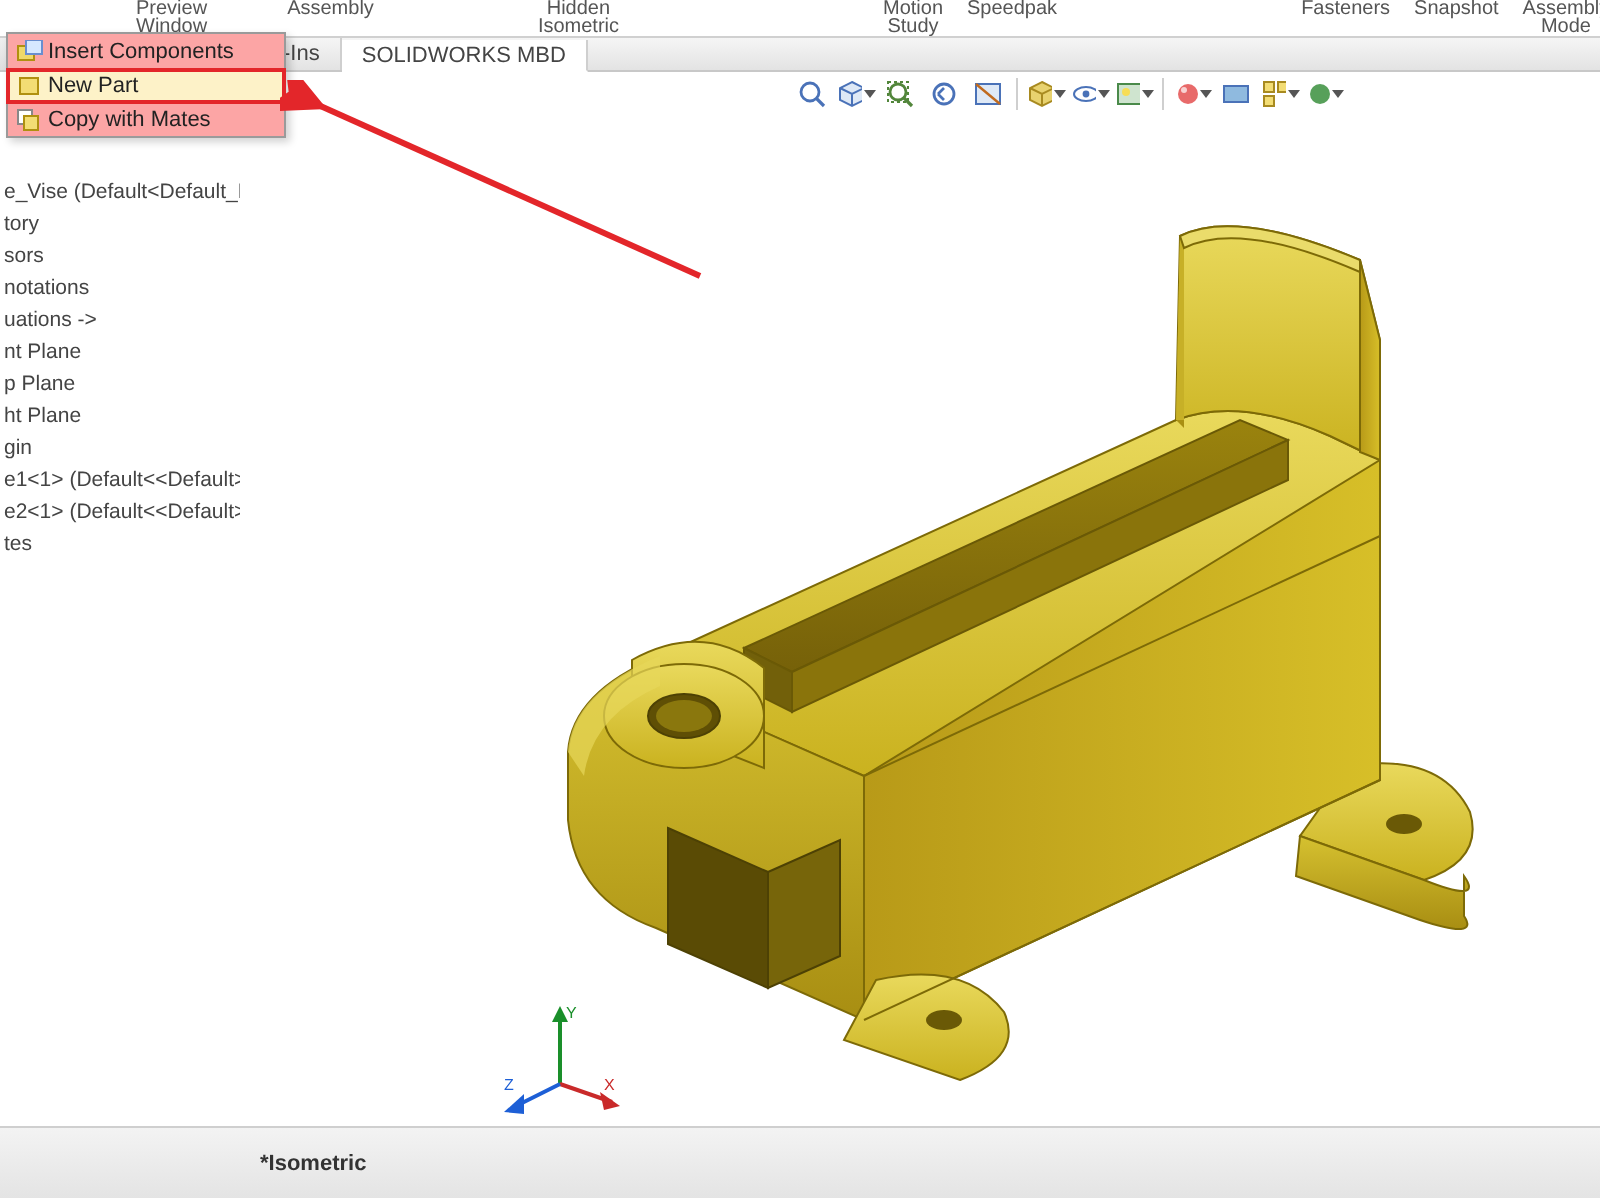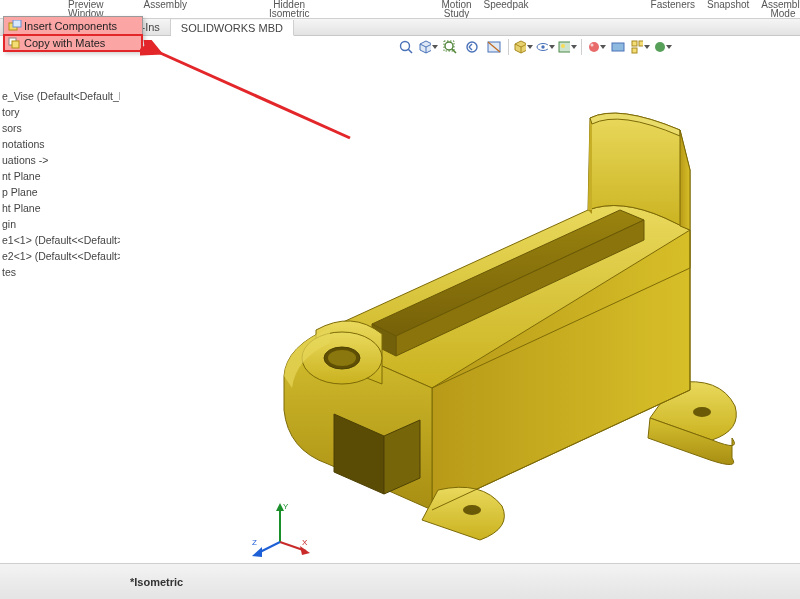--- a/index.html
+++ b/index.html
@@ -142,20 +142,28 @@
 
 <div class="dropdown">
   <div class="item">
     <span class="ico">
       <svg width="14" height="12">
           <rect x="1" y="3" width="8" height="7" fill="#f0d96a" stroke="#b09010"></rect>
           <rect x="5" y="0" width="8" height="7" fill="#d7e8ff" stroke="#6a8ecf"></rect>
         </svg>
     </span>
     <span>Insert Components</span>
+  </div>
+  <div class="item hover">
+    <span class="ico">
+      <svg width="14" height="12">
+          <rect x="2" y="2" width="9" height="8" fill="#f3dd74" stroke="#b09010"></rect>
+        </svg>
+    </span>
+    <span>New Part</span>
   </div>
   <div class="item">
     <span class="ico">
       <svg width="14" height="12">
           <rect x="1" y="1" width="7" height="7" fill="#fff" stroke="#888"></rect>
           <rect x="4" y="4" width="7" height="7" fill="#f3dd74" stroke="#b09010"></rect>
         </svg>
     </span>
     <span>Copy with Mates</span>
   </div>

